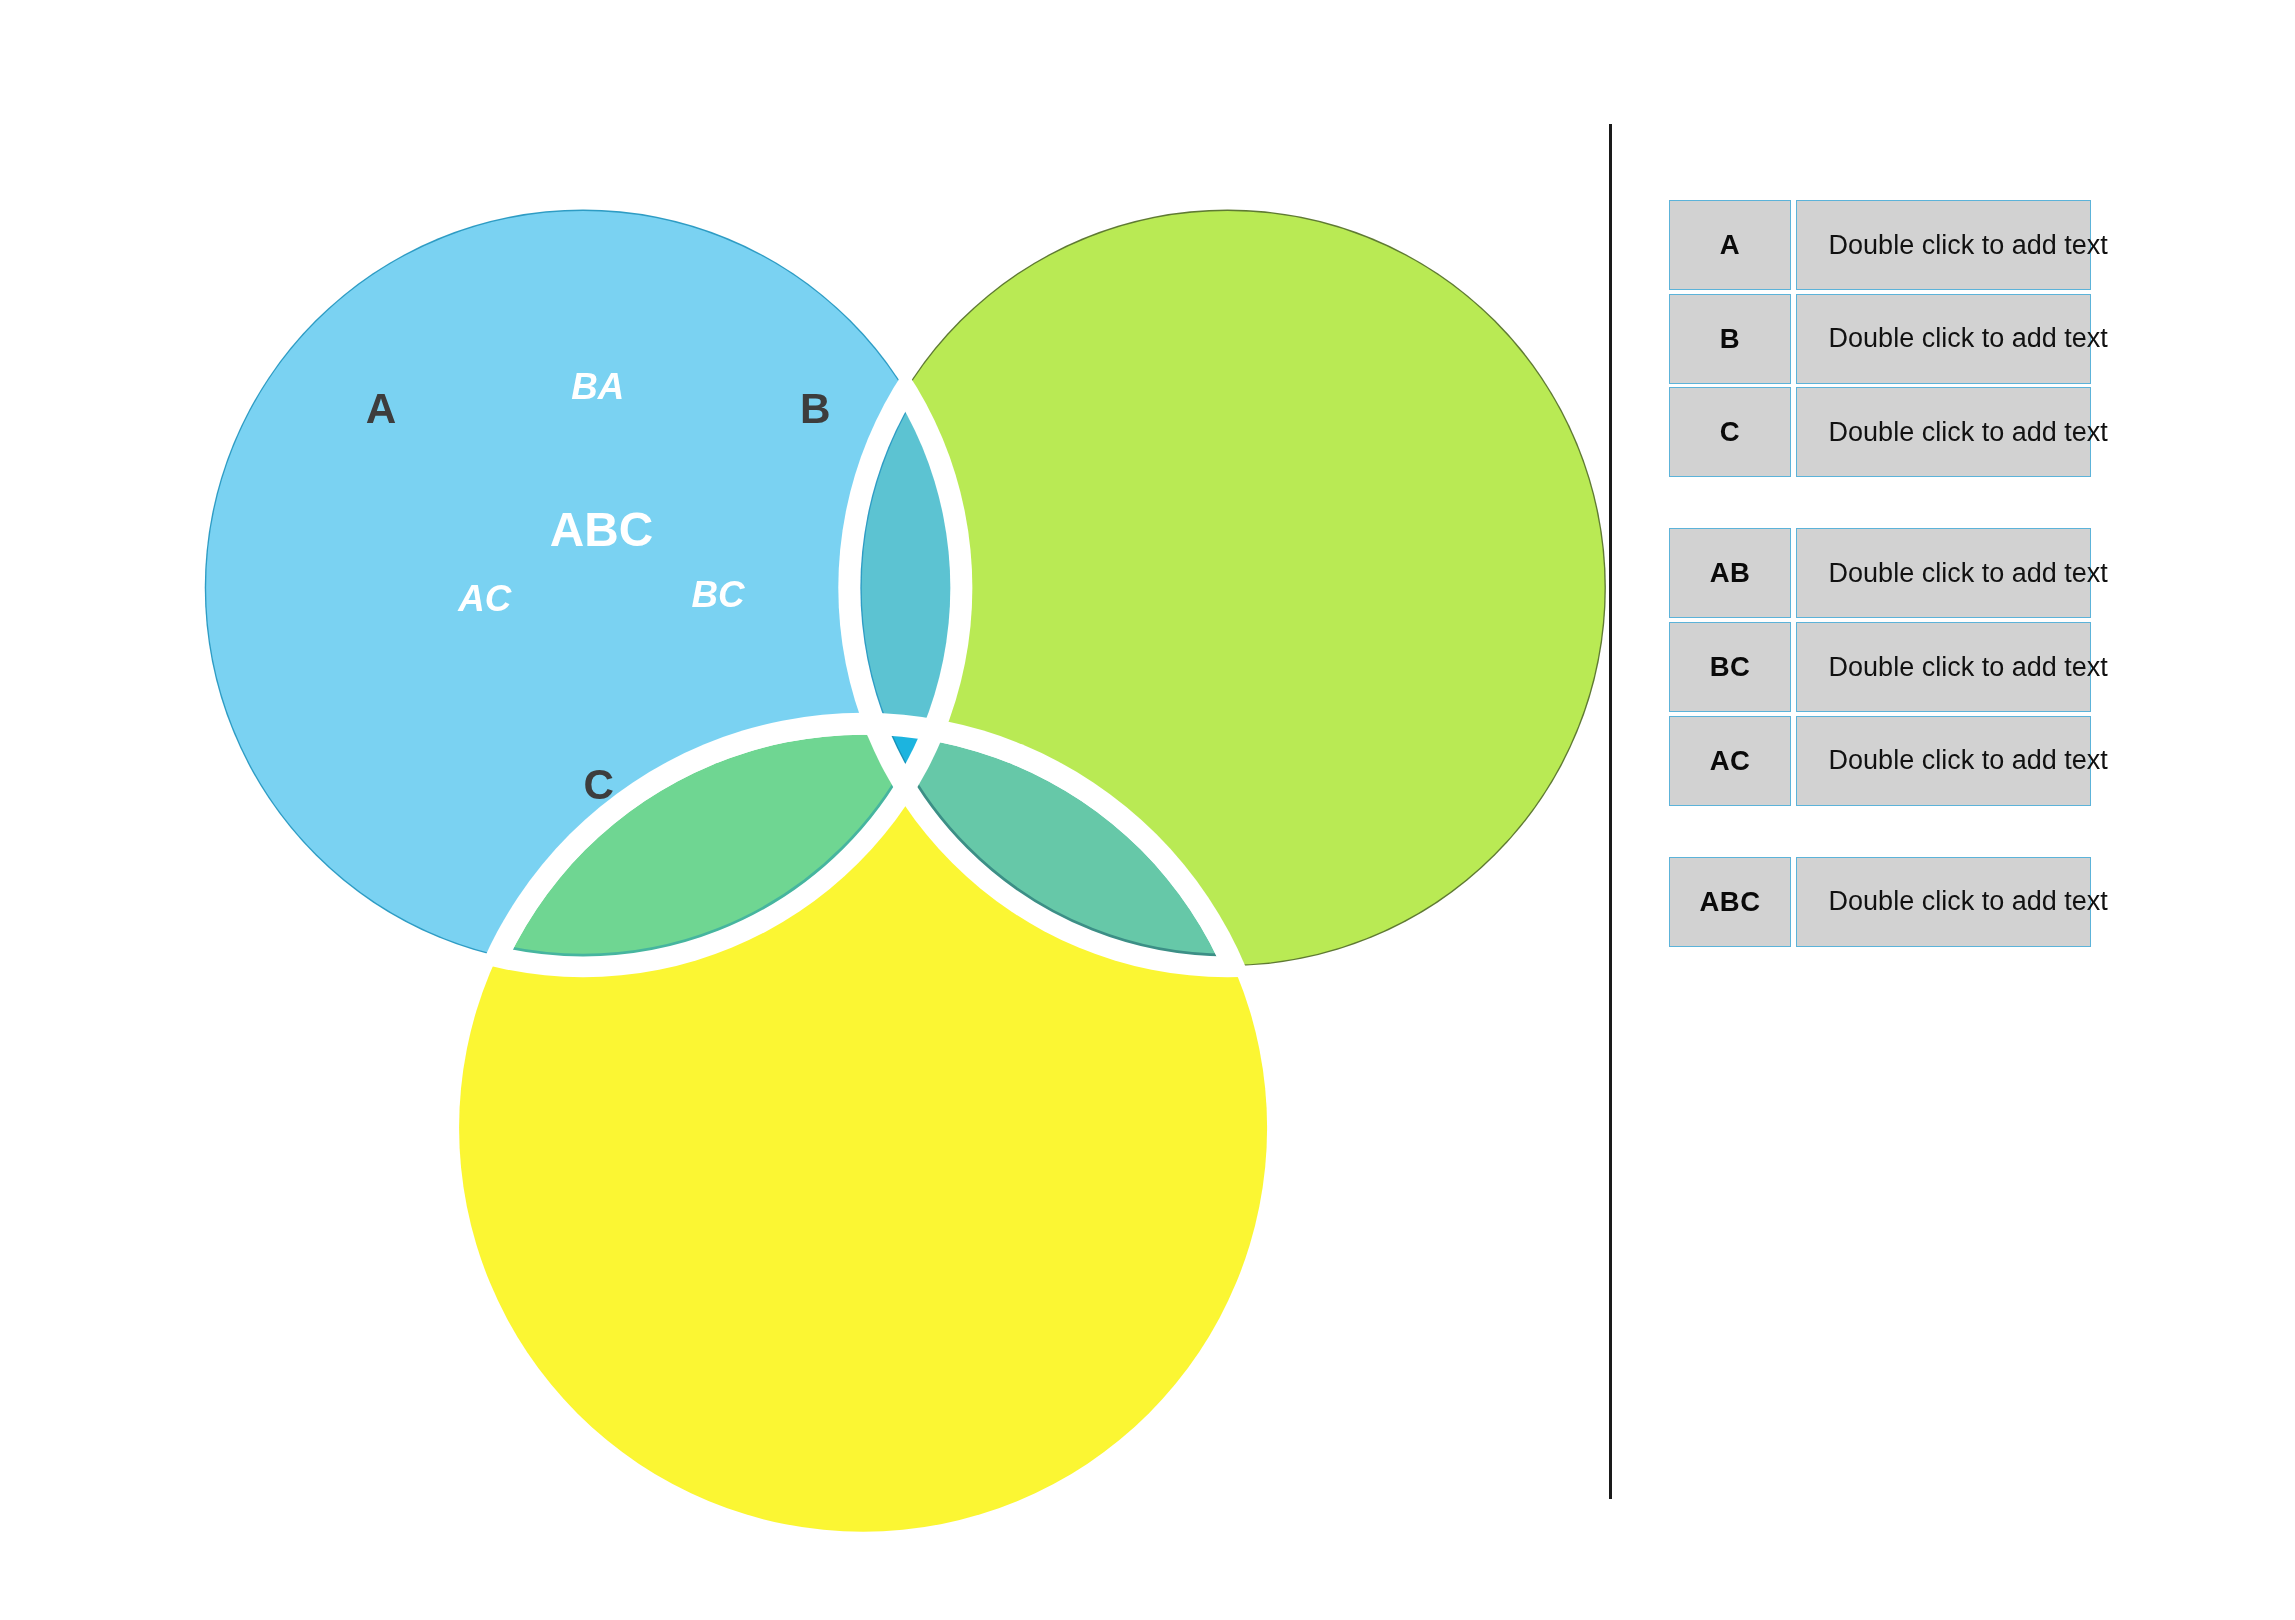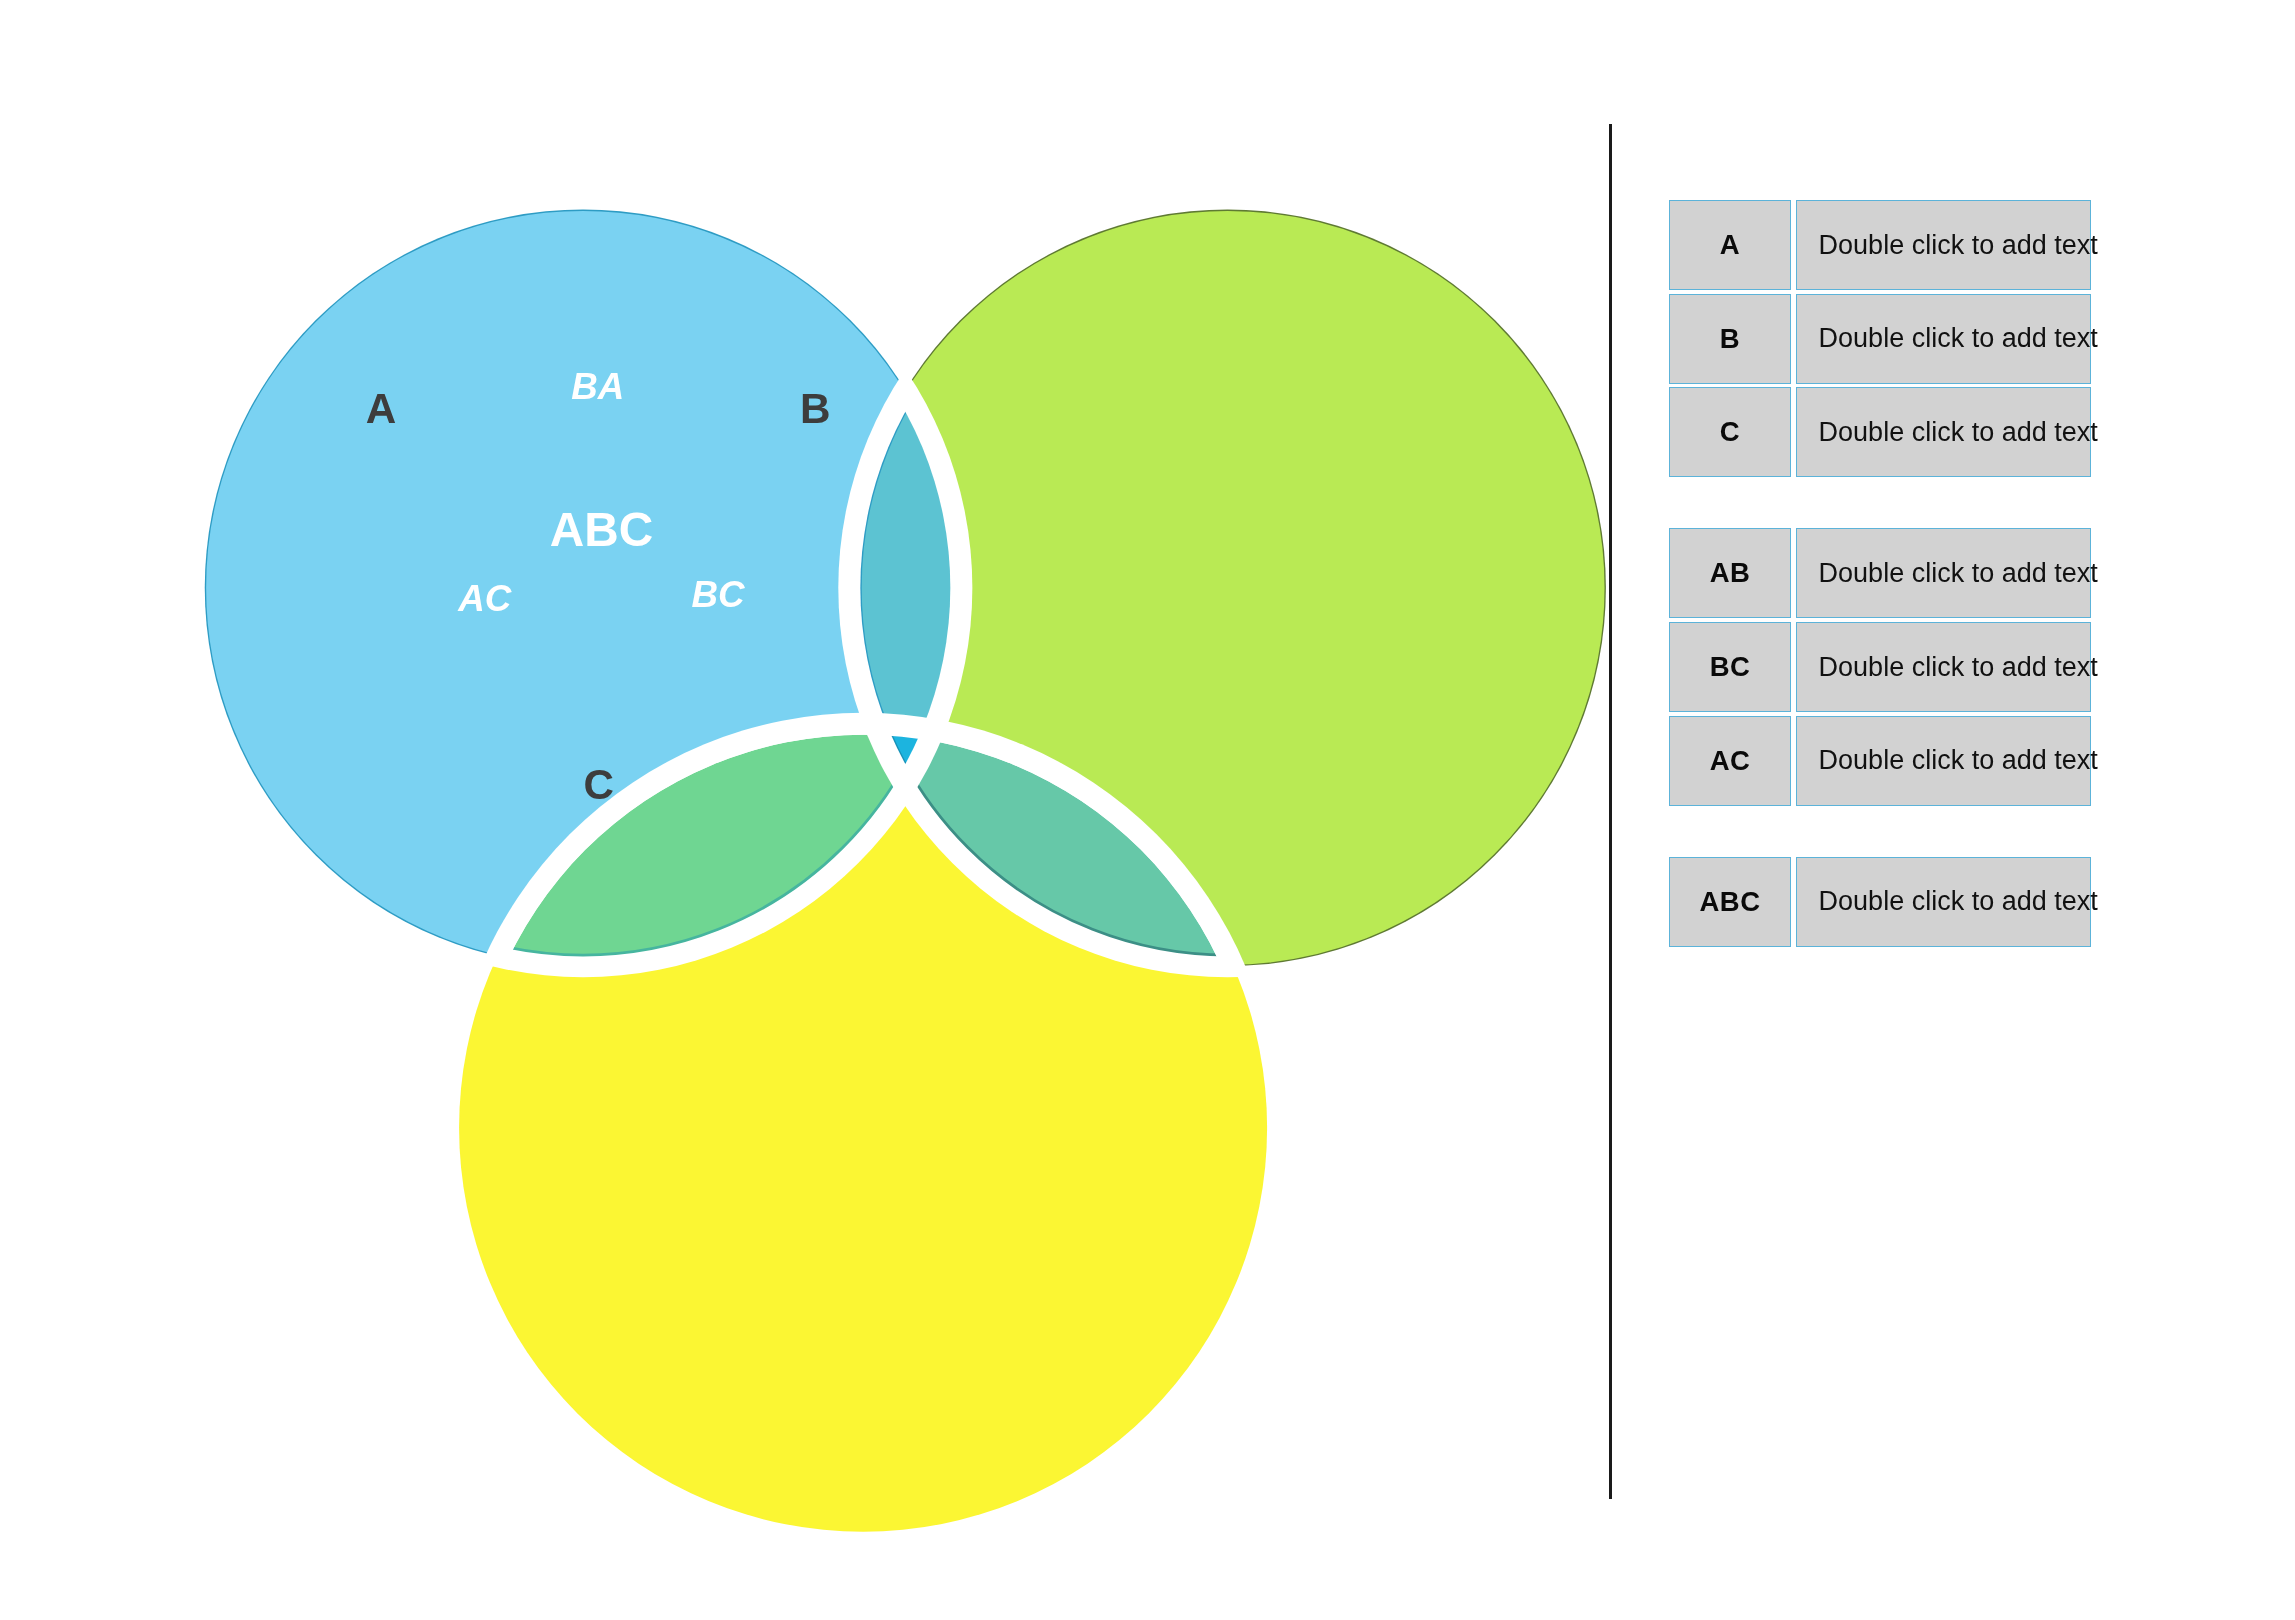--- a/index.html
+++ b/index.html
@@ -84,21 +84,21 @@
     width: 122px;
     justify-content: center;
     font-size: 27.5px;
     font-weight: bold;
     color: #0a0a0a;
     letter-spacing: 0.5px;
   }
   .legend-value {
     width: 295px;
     margin-left: 4.6px;
-    padding-left: 22px;
+    padding-left: 32px;
     font-size: 27px;
     color: #111111;
     white-space: nowrap;
   }
 </style>
 </head>
 <body>
 
 <div id="venn-stage">
   <svg id="venn-svg" viewBox="0 0 1760 1765" xmlns="http://www.w3.org/2000/svg">

